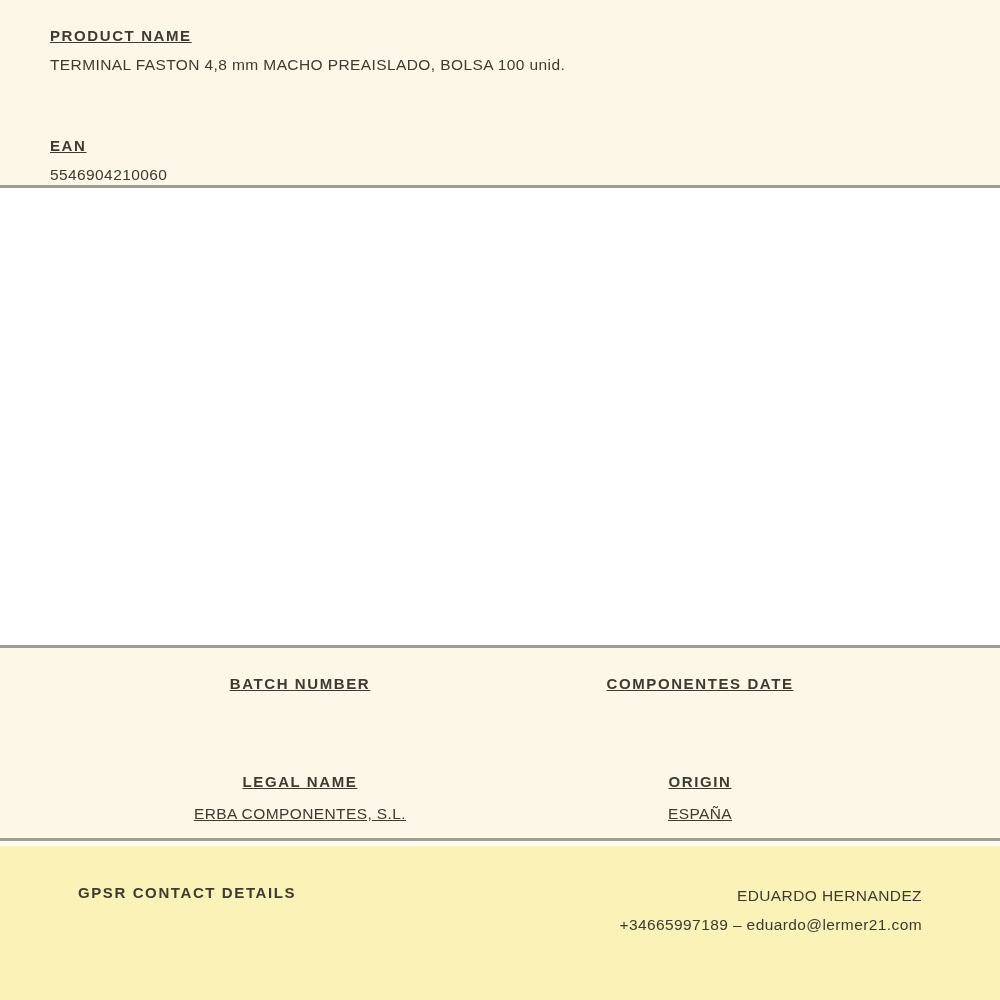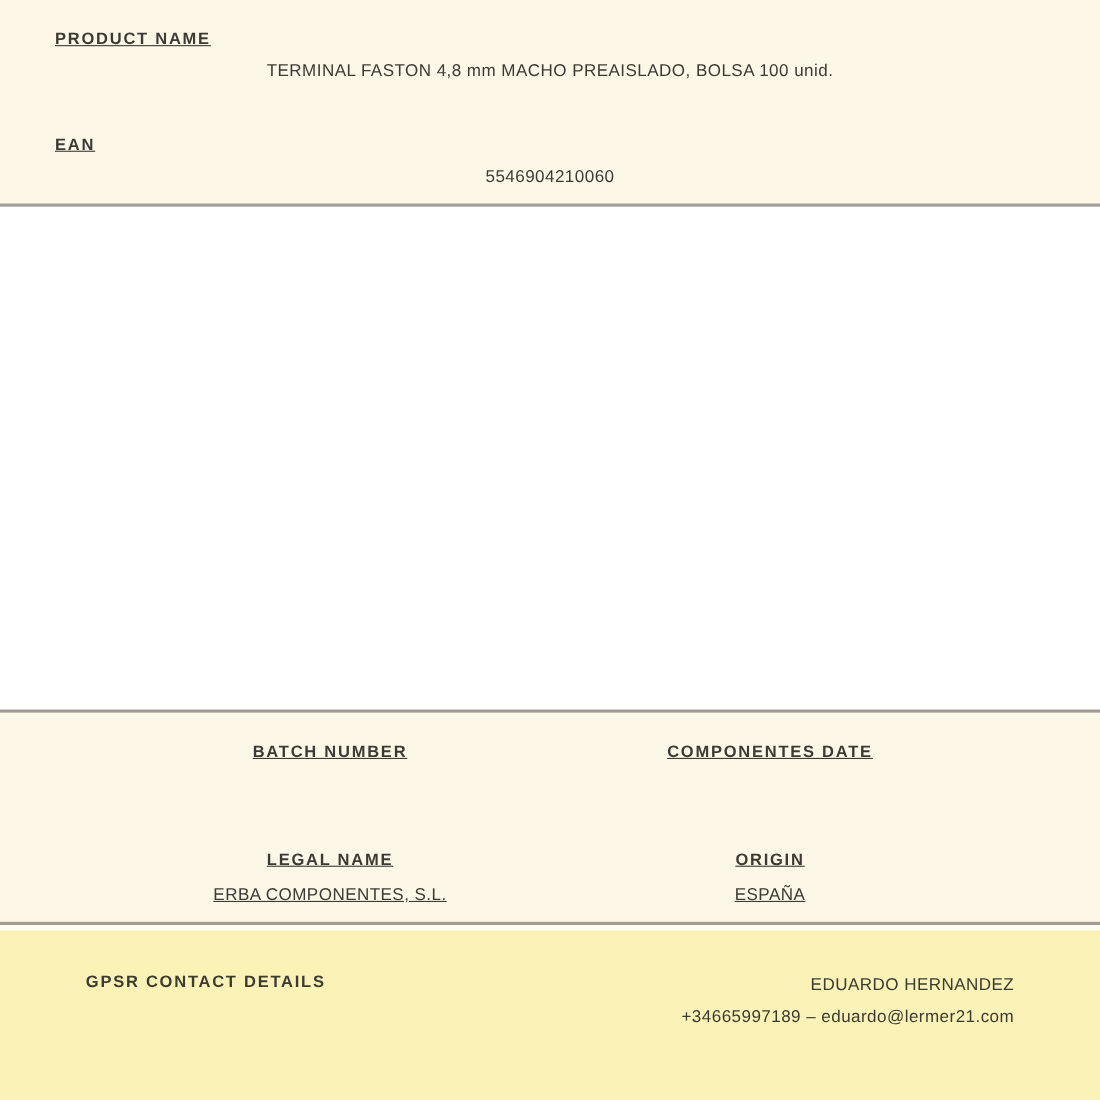--- a/index.html
+++ b/index.html
@@ -34,23 +34,22 @@
     line-height: 19px;
     color: var(--text);
     text-decoration: underline;
   }
   .field-value {
     font-size: 15.5px;
     letter-spacing: 0.4px;
     line-height: 22px;
     margin-top: 9px;
     color: var(--text);
-    text-align: center;
   }
-  .field-group + .field-group { margin-top: 46px; }
+  .field-group + .field-group { margin-top: 60px; }
 
   
   .content-area {
     height: 460px;
     background: var(--white);
     border-bottom: 3px solid var(--border);
   }
 
   
   .trace-section {

